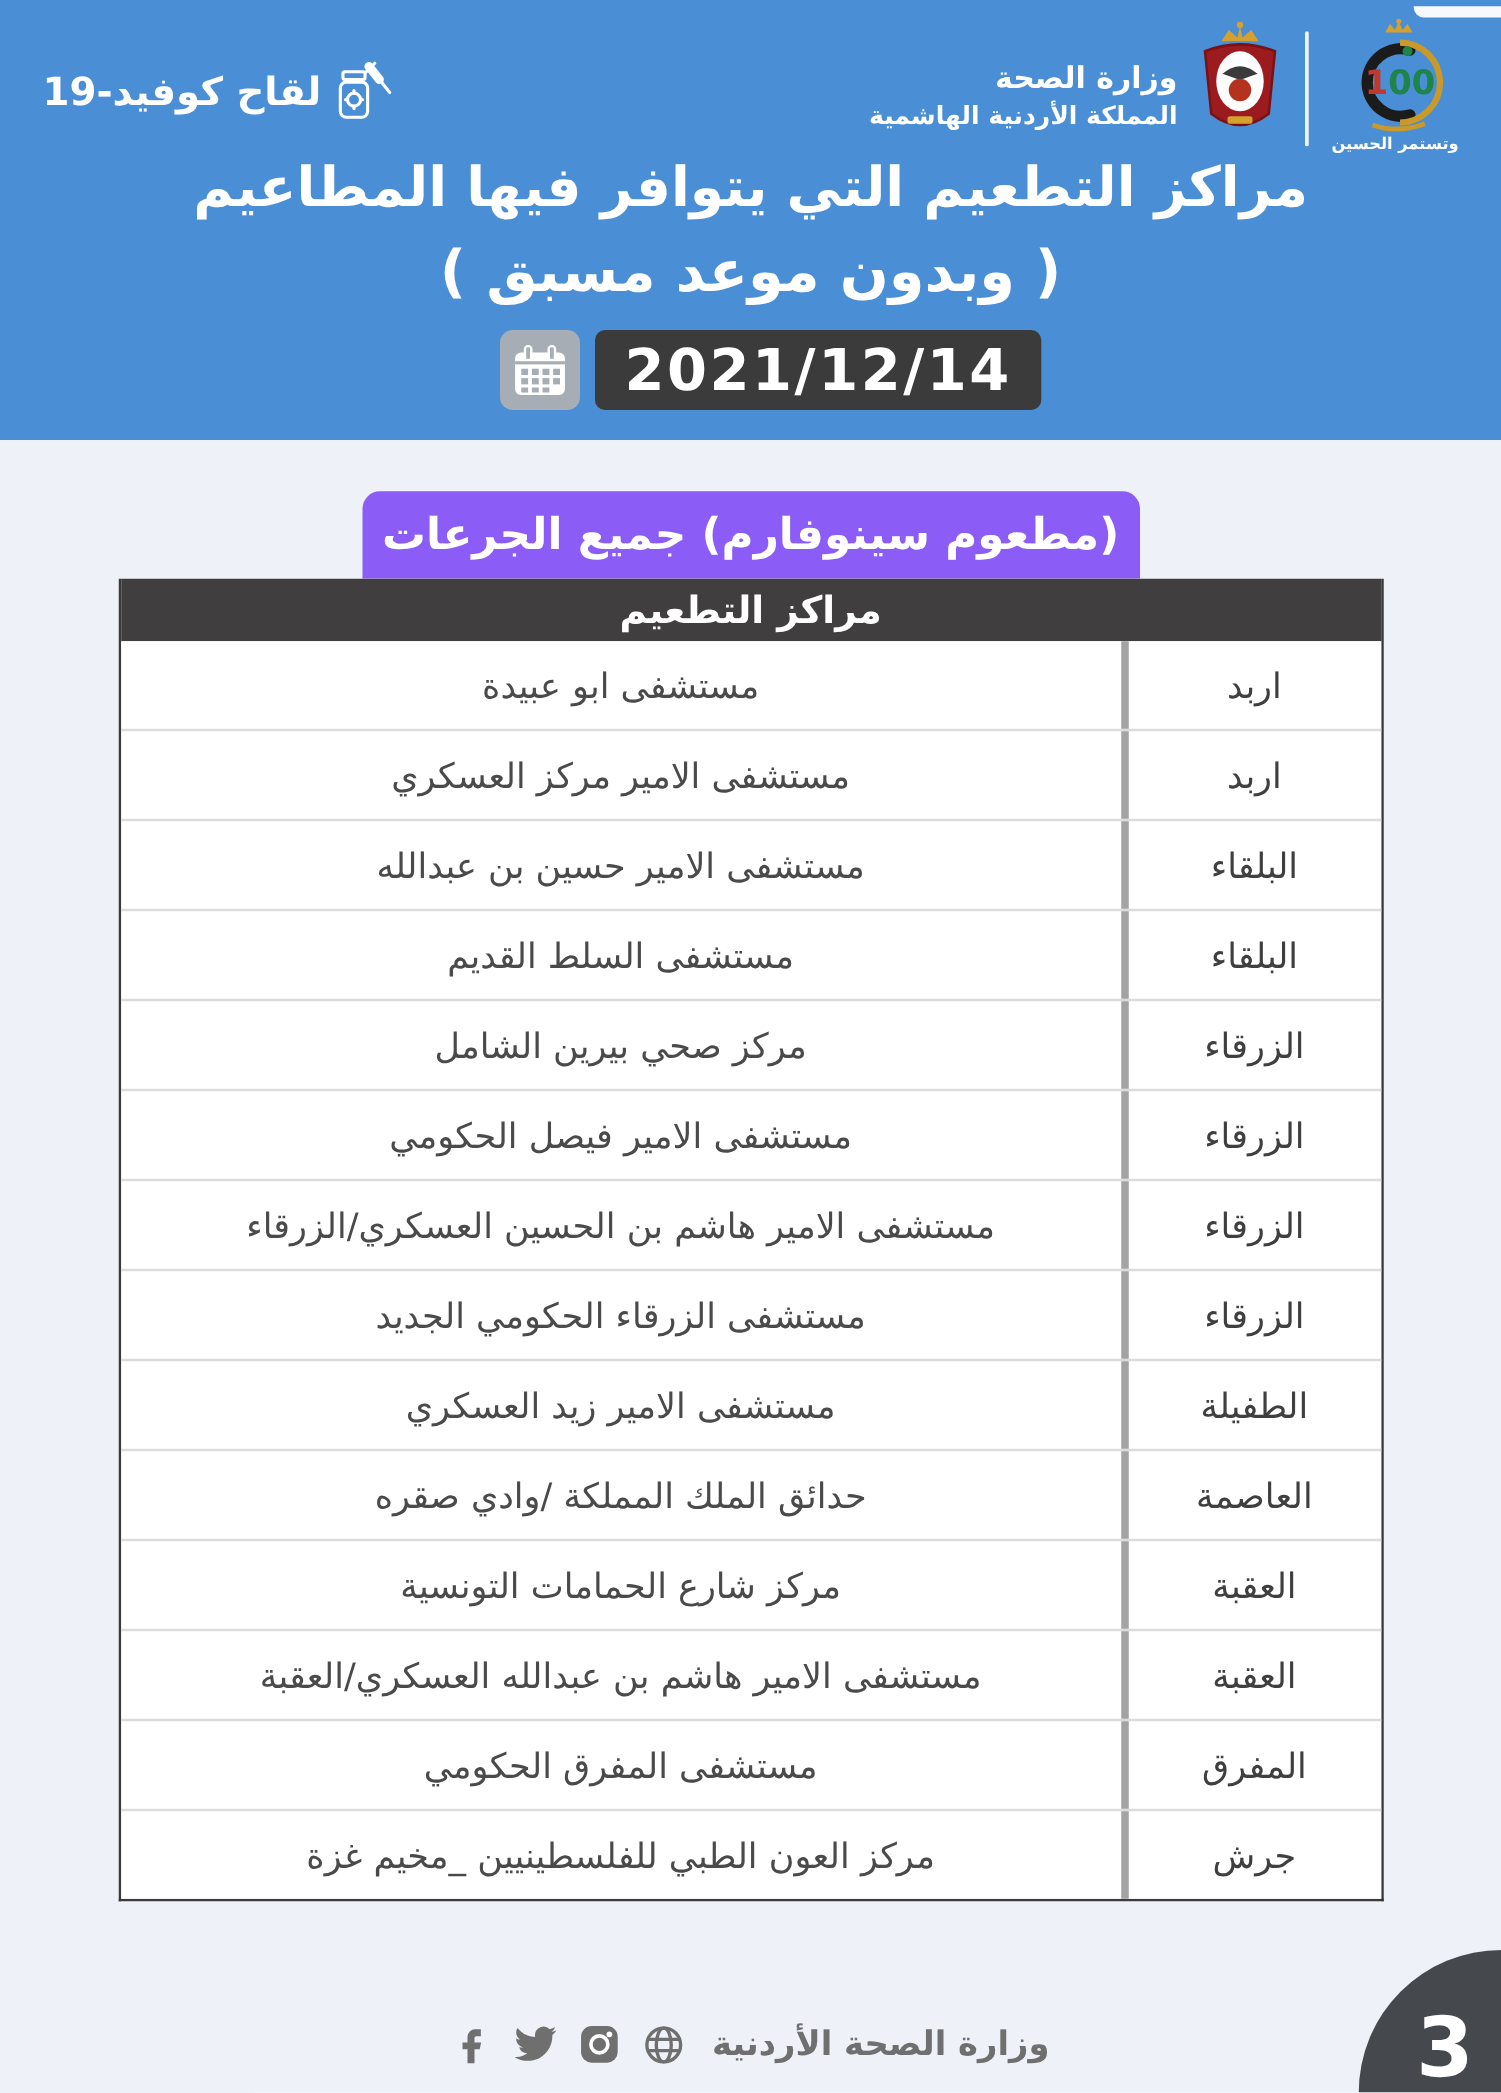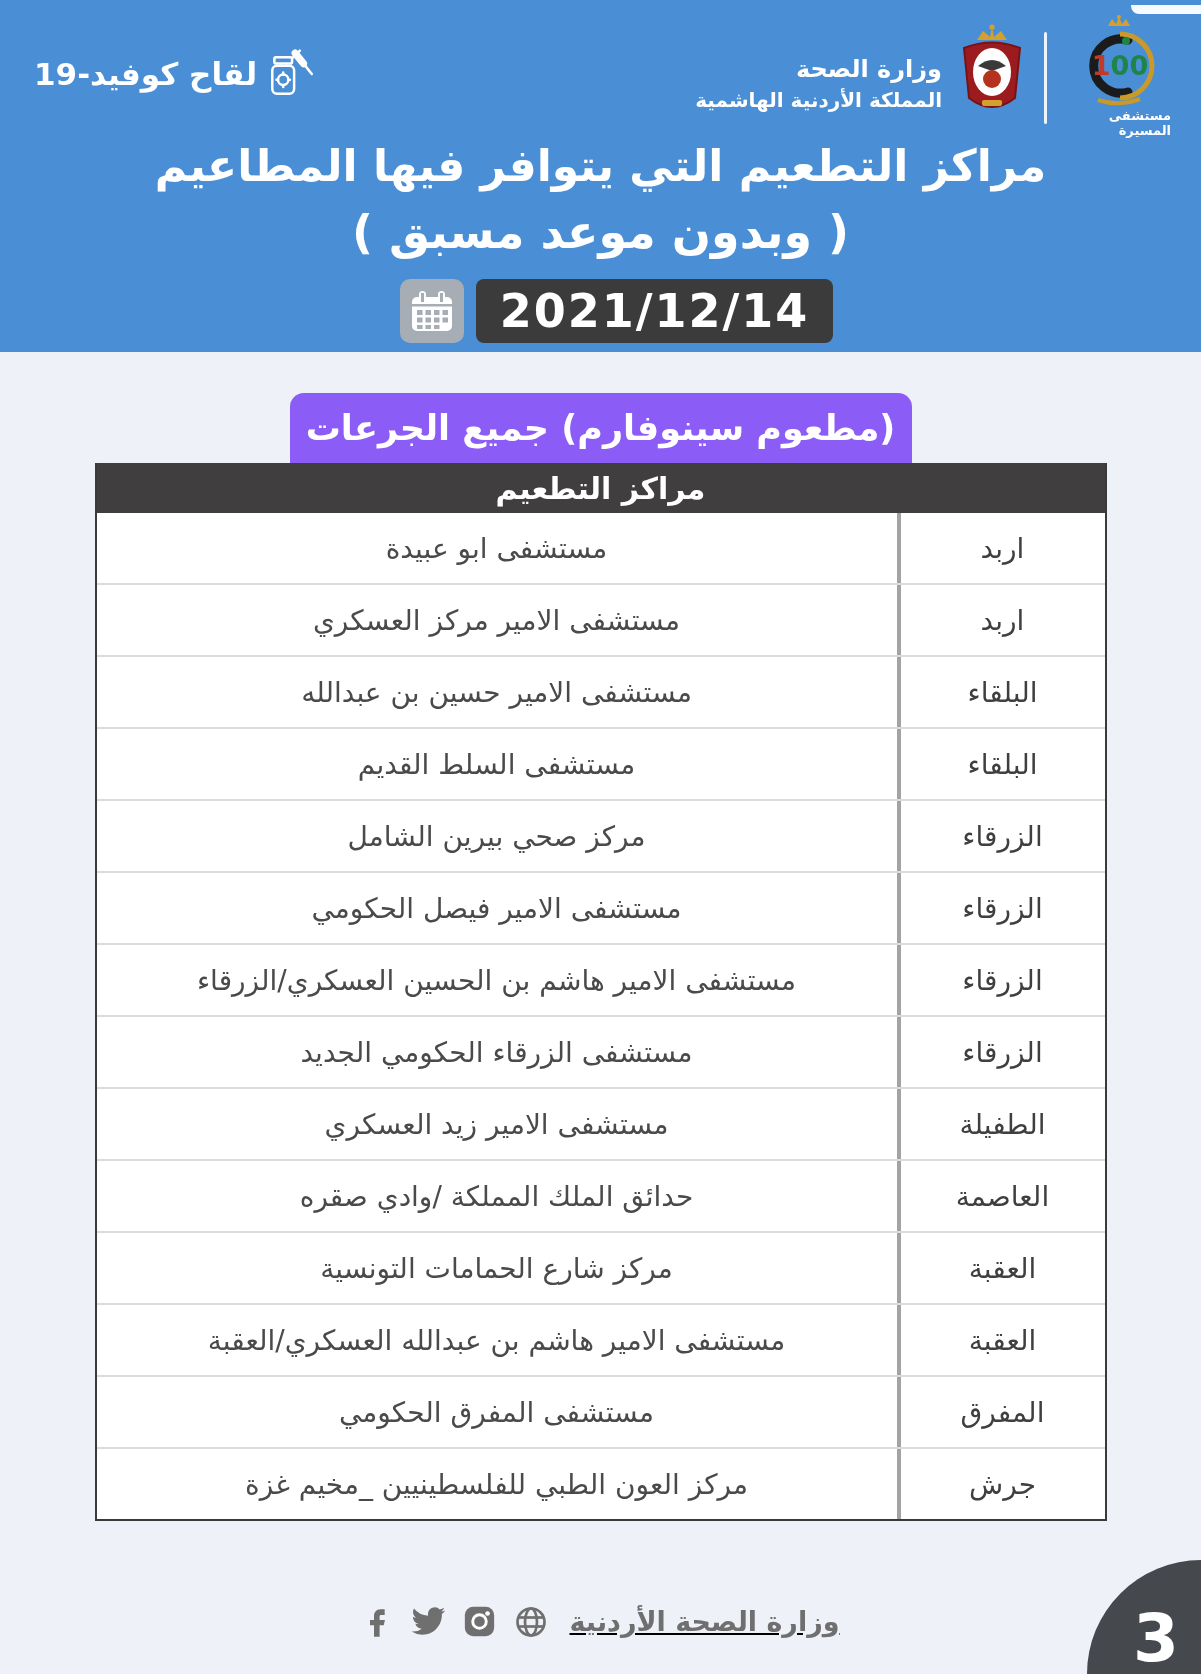--- a/index.html
+++ b/index.html
@@ -34,25 +34,25 @@
 
   
   .vax-table{width:1012px;margin:0 auto;border:2px solid #3a3a3a;border-top:none;background:#fff;box-sizing:border-box;}
   .thead{display:flex;height:50px;background:#403e3f;color:#fff;font-size:30px;font-weight:bold;}
   .th-gov{width:208px;display:flex;align-items:center;justify-content:center;}
   .th-center{flex:1;display:flex;align-items:center;justify-content:center;}
   .tbody{display:block;}
   .trow{display:flex;height:70px;background:#fff;}
   .trow:not(:first-child){border-top:2px solid #dcdcdc;}
   .td-gov{width:208px;display:flex;align-items:center;justify-content:center;
-          border-left:4px solid #a3a3a3;box-sizing:border-box;font-size:28px;color:#3f3f3f;}
+          border-left:6px solid #a3a3a3;box-sizing:border-box;font-size:28px;color:#3f3f3f;}
   .td-center{flex:1;display:flex;align-items:center;justify-content:center;font-size:28px;color:#4a4a4a;padding:0 36px;text-align:center;}
 
   
-  .footer{position:absolute;bottom:34px;left:0;right:0;display:flex;justify-content:center;align-items:center;gap:15px;text-decoration:underline;}
+  .footer{position:absolute;bottom:20px;left:0;right:0;display:flex;justify-content:center;align-items:center;gap:15px;}
   .footer-label{font-size:27px;font-weight:bold;color:#6f6f6f;margin-left:6px;}
   .soc{display:flex;align-items:center;justify-content:center;}
 
   .page-num{position:absolute;right:0;bottom:0;width:114px;height:114px;background:#45494e;border-top-left-radius:114px;}
   .page-num span{position:absolute;right:22px;bottom:2px;color:#fff;font-size:66px;font-weight:bold;line-height:1;}
 </style>
 </head>
 <body>
 
 <div class="page">
@@ -67,21 +67,21 @@
         <div class="centennial">
           <svg width="92" height="92" viewBox="0 0 92 92">
             <path d="M38 12 l4 -7 4 5 3 -7 3 7 4 -5 4 7 z" fill="#d4a12f"></path>
             <circle cx="49" cy="3" r="2" fill="#d4a12f"></circle>
             <path d="M58 26 A27 27 0 1 0 58 78" stroke="#1b1b1b" stroke-width="9" fill="none" stroke-linecap="round"></path>
             <path d="M50 20 A30 30 0 0 1 50 84" stroke="#c9992a" stroke-width="5" fill="none"></path>
             <circle cx="56" cy="27" r="4" fill="#1e8449"></circle>
             <text x="50" y="61" font-size="27" font-weight="bold" text-anchor="middle" font-family="DejaVu Sans,sans-serif"><tspan fill="#c0392b">1</tspan><tspan fill="#1e8449">00</tspan></text>
             <path d="M28 86 Q48 93 70 85" stroke="#c9992a" stroke-width="4" fill="none"></path>
           </svg>
-          <div class="centennial-tagline">مستشفى المسيرة</div>
+          <div class="centennial-tagline">وتستمر الحسين</div>
         </div>
 
         <div class="brand-divider"></div>
 
         <svg width="76" height="104" viewBox="0 0 76 104">
           <path d="M23 16 l6 -9 7 6 2 -10 2 10 7 -6 6 9 z" fill="#d4a12f"></path>
           <circle cx="38" cy="3" r="2.6" fill="#d4a12f"></circle>
           <path d="M10 24 Q38 13 66 24 L61 74 Q38 92 15 74 Z" fill="#9b1b1e" stroke="#7a1214" stroke-width="2"></path>
           <ellipse cx="38" cy="48" rx="19" ry="24" fill="#fdfdfd"></ellipse>
           <path d="M24 42 Q38 30 52 42 L38 47 Z" fill="#3a3a3a"></path>

